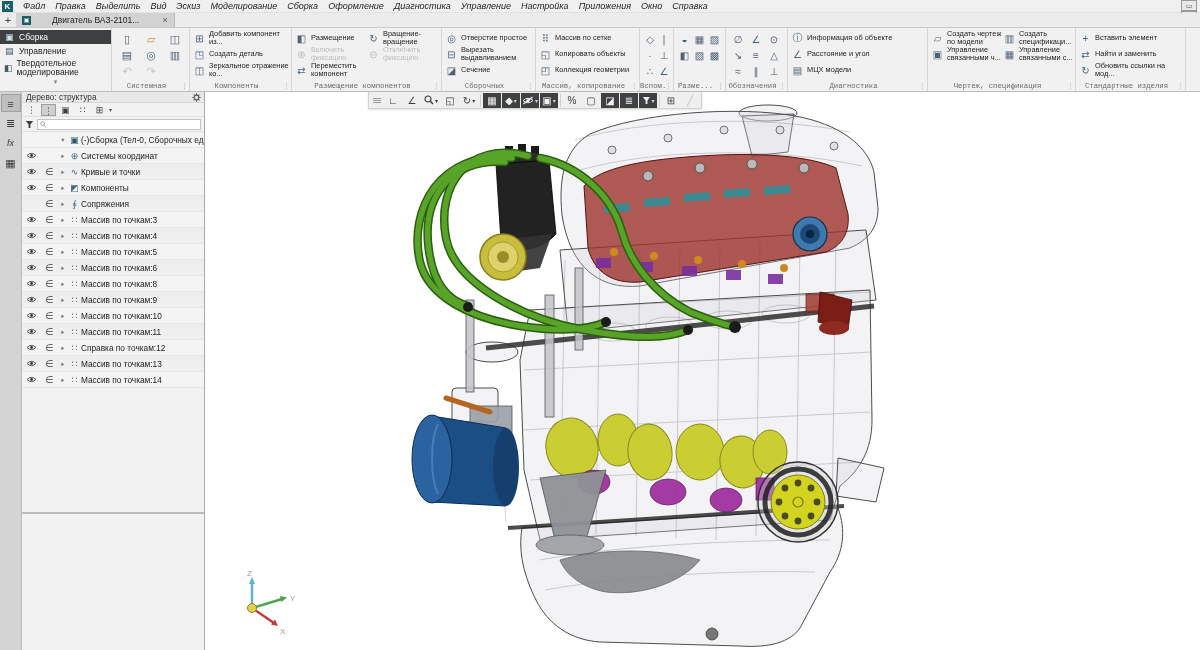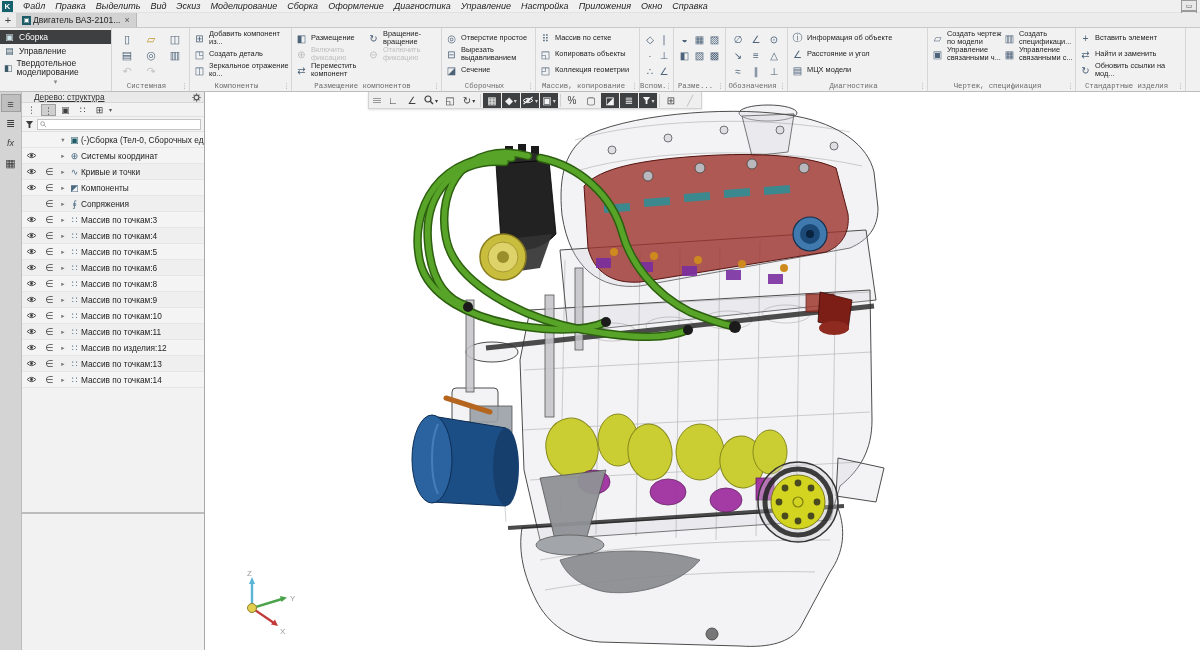--- a/index.html
+++ b/index.html
@@ -13,21 +13,21 @@
   #menubar-right { position:absolute; right:0; top:0; height:13px; display:flex; align-items:flex-end;flex-direction:column; }
   .mb-mini { width:16px; height:11px; border:1px solid #9a9a9a; background:#e8e8e8; font-size:7px; line-height:9px; text-align:center; color:#555; margin-right:3px; }
   #cmd-search { width:118px; height:11px; border:1px solid #ababab; background:#fff; font-size:7.5px; color:#333; padding:0 2px 0 11px; }
   #cmd-search-wrap { position:relative; margin-right:8px; }
   #cmd-search-wrap svg { position:absolute; left:2px; top:2px; }
   .win-btn { width:21px; height:13px; text-align:center; line-height:12px; font-size:9px; color:#333; }
 
   
   #tabbar { position:absolute; left:0; top:13px; width:1200px; height:15px; background:#ececec; border-bottom:1px solid #c9c9c9; display:flex; align-items:stretch; }
   #new-tab { width:16px; text-align:center; line-height:15px; font-size:11px; color:#444; }
-  #doc-tab { display:flex; align-items:center; gap:2px; background:#d2d2d2; border-right:1px solid #b9b9b9; padding:0 6px; font-size:8.5px; color:#222; }
+  #doc-tab { display:flex; align-items:center; gap:21px; background:#d2d2d2; border-right:1px solid #b9b9b9; padding:0 6px; font-size:8.5px; color:#222; }
   #doc-tab .tab-ic { width:9px; height:9px; background:#1d5c66; color:#fff; font-size:6px; line-height:9px; text-align:center; }
   #doc-tab .tab-close { color:#555; font-size:9px; margin-left:2px; }
 
   
   #ribbon { position:absolute; left:0; top:28px; width:1200px; height:64px; background:#f1f1f1; border-bottom:1px solid #bdbdbd; display:flex; }
   #mode-stack { width:112px; flex:0 0 112px; border-right:1px solid #d4d4d4; padding-top:2px; }
   .mode-tab { display:flex; align-items:center; gap:4px; padding:1px 4px; font-size:8.5px; min-height:14px; color:#222; }
   .mode-tab .mic { font-size:9px; color:#3d5a6b; width:11px; text-align:center; }
   .mode-tab.active { background:#3d3f41; color:#fff; }
   .mode-tab.active .mic { color:#cfe3ea; }
@@ -51,21 +51,21 @@
   .g5{width:34px;} .g6{width:52px;} .g7{width:62px;} .g8{width:140px;} .g9{width:148px;} .g10{width:110px;}
   .g2 .cmdlist, .g9 .cmdlist { grid-template-rows:repeat(3,16px); grid-auto-columns:72px; }
   .g9 .cmdlist { grid-template-rows:repeat(2,16px); }
 
   
   #left-strip { position:absolute; left:0; top:92px; width:22px; bottom:0; background:#d4d4d4; border-right:1px solid #bdbdbd; }
   .strip-ic { width:20px; height:18px; margin:2px auto 0; text-align:center; line-height:18px; font-size:11px; color:#3b3b3b; }
   .strip-ic.sel { background:#bfbfbf; border:1px solid #9f9f9f; }
   .strip-ic.fx { font-style:italic; font-size:9px; }
   #tree-panel { position:absolute; left:22px; top:92px; width:183px; bottom:0; background:#f2f2f2; border-right:1px solid #a9a9a9; }
-  #tree-header { height:11px; background:#e9e9e9; border-bottom:1px solid #d7d7d7; font-size:8.3px; color:#333; padding-left:12px; line-height:11px; position:relative;text-decoration:underline; }
+  #tree-header { height:11px; background:#e9e9e9; border-bottom:1px solid #d7d7d7; font-size:8.3px; color:#333; padding-left:4px; line-height:11px; position:relative; }
   #tree-header svg { position:absolute; right:3px; top:1px; }
   #tree-toolbar { height:14px; display:flex; align-items:center; gap:2px; padding-left:2px; border-bottom:1px solid #e0e0e0; }
   .tt-ic { width:15px; height:12px; text-align:center; line-height:12px; font-size:9px; color:#3e3e3e; }
   .tt-ic.sel { background:#cfcfcf; border:1px solid #9f9f9f; }
   .tt-drop { font-size:6px; color:#555; }
   #tree-filter { height:15px; display:flex; align-items:center; gap:3px; padding:1px 3px; border-bottom:1px solid #e0e0e0; }
   #tree-filter input { flex:1; height:11px; border:1px solid #c4c4c4; background:#fff; font-size:7.5px; padding-left:11px; }
   #filter-input-wrap { position:relative; flex:1; display:flex; }
   #filter-input-wrap svg { position:absolute; left:3px; top:2px; }
   .tree-row { height:16px; display:flex; align-items:center; font-size:8.3px; color:#222; border-bottom:1px solid #e6e6e6; background:#f4f4f4; }
@@ -559,21 +559,21 @@
           <div class="tree-row">
           <span class="tr-eye">
             <svg width="11" height="7" viewBox="0 0 12 8">
                 <path d="M1,4 Q6,-1 11,4 Q6,9 1,4 Z" fill="none" stroke="#3d3d3d" stroke-width="1"></path>
                 <circle cx="6" cy="4" r="1.6" fill="#3d3d3d"></circle>
               </svg>
           </span>
           <span class="tr-mem">∈</span>
           <span class="tr-arrow">▸</span>
           <span class="tr-ic">∷</span>
-          <span class="tr-label">Массив по изделия:12</span>
+          <span class="tr-label">Справка по точкам:12</span>
         </div>
           <div class="tree-row">
           <span class="tr-eye">
             <svg width="11" height="7" viewBox="0 0 12 8">
                 <path d="M1,4 Q6,-1 11,4 Q6,9 1,4 Z" fill="none" stroke="#3d3d3d" stroke-width="1"></path>
                 <circle cx="6" cy="4" r="1.6" fill="#3d3d3d"></circle>
               </svg>
           </span>
           <span class="tr-mem">∈</span>
           <span class="tr-arrow">▸</span>

